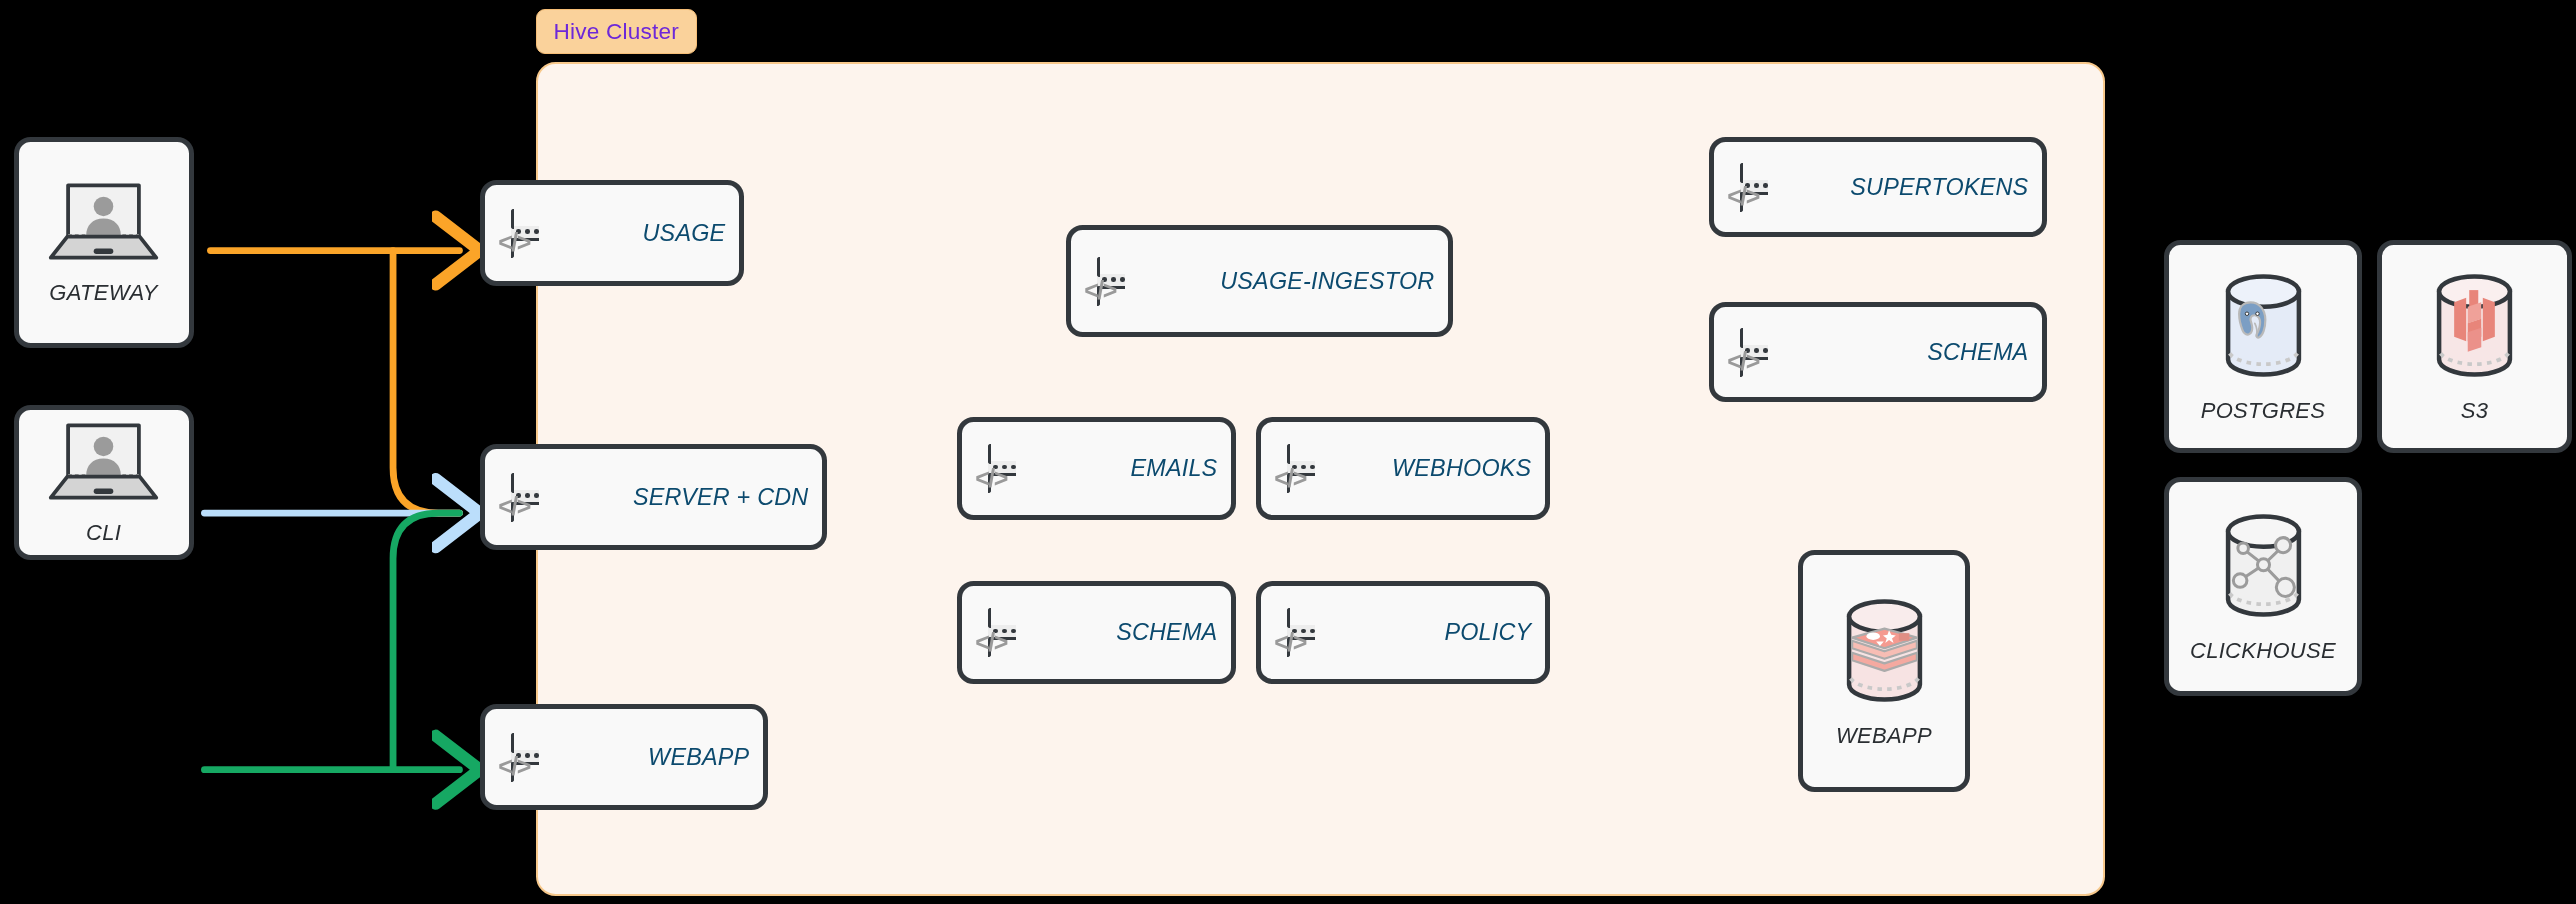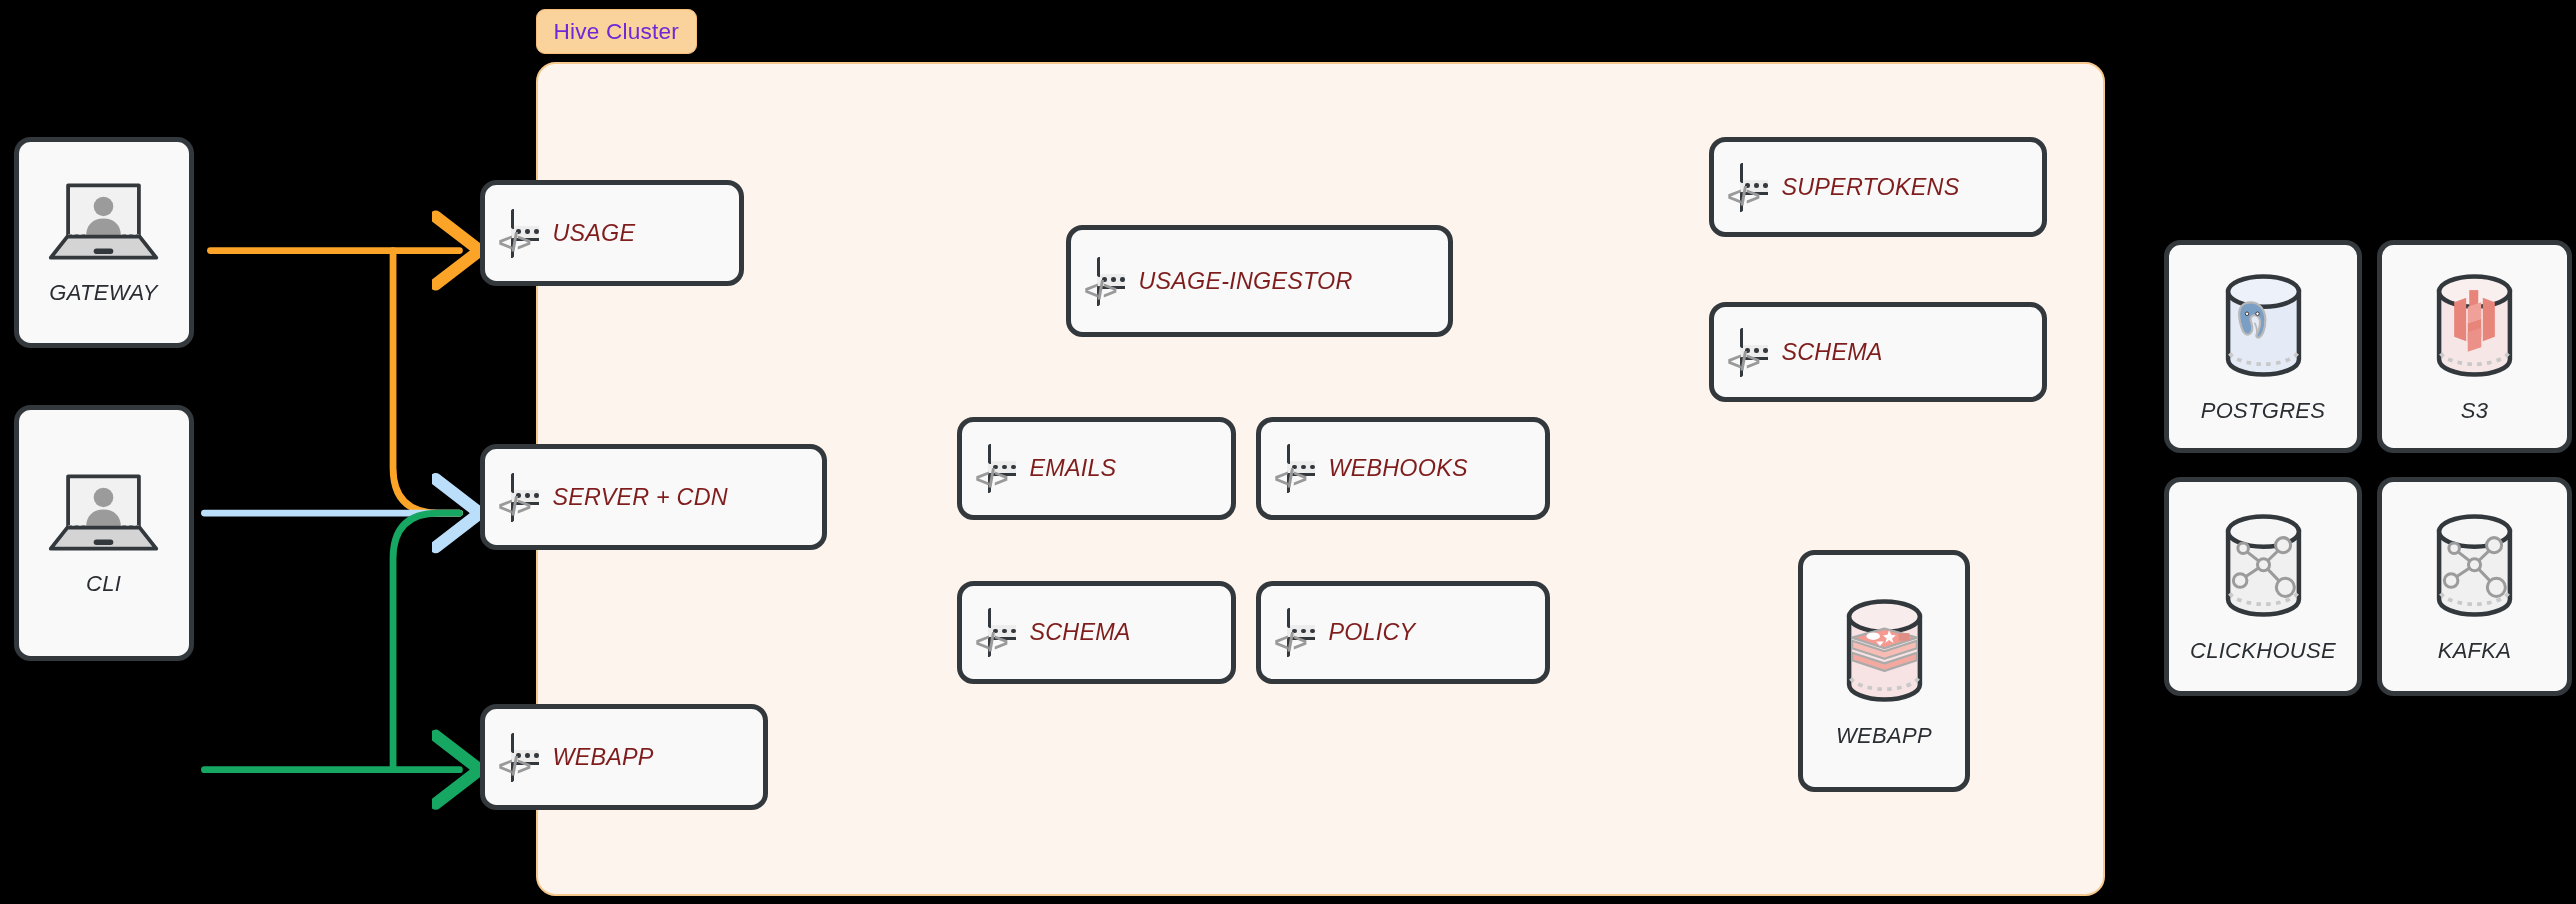--- a/index.html
+++ b/index.html
@@ -60,24 +60,24 @@
   .card.h {
     display: flex;
     align-items: center;
   }
   .card.h .icon-slot {
     flex: 0 0 auto;
     margin-left: 26px;
   }
   .card.h .card-label {
     flex: 1 1 auto;
-    text-align: left;
+    text-align: right;
     font-style: italic;
     font-size: 23.4px;
-    color: #7f1d1d;
+    color: #0c4a6e;
     letter-spacing: 0.2px;
     padding: 0 13.6px;
     white-space: nowrap;
   }
 
   
   .card.v {
     display: flex;
     flex-direction: column;
     align-items: center;
@@ -188,21 +188,21 @@
         <circle cx="75" cy="36" r="13" fill="#9B9B9B"></circle>
         <path d="M75,52 c-15,0 -23,10 -23,22 L98,74 c0,-12 -8,-22 -23,-22 Z" fill="#9B9B9B"></path>
         <path d="M28,74 L122,74" stroke="#9B9B9B" stroke-width="2.5" stroke-dasharray="5 4"></path>
         <path d="M27,76 L123,76 L145,104 L5,104 Z" fill="#D4D4D4" stroke="#33383D" stroke-width="5" stroke-linejoin="round"></path>
         <rect x="62" y="92" width="26" height="7" rx="3.5" fill="#33383D"></rect>
       </svg>
     </span>
     <span class="card-label">GATEWAY</span>
   </div>
 
-  <div class="card v" style="left:13.6px; top:405px; width:180px; height:256px;">
+  <div class="card v" style="left:13.6px; top:405px; width:180px; height:155px;">
     <span class="laptop-icon">
       <svg viewBox="0 0 150 112" width="113" height="85">
         <path d="M28,8 L122,8 L122,78 L28,78 Z" fill="#F1F1F1" stroke="#33383D" stroke-width="5" stroke-linejoin="round"></path>
         <circle cx="75" cy="36" r="13" fill="#9B9B9B"></circle>
         <path d="M75,52 c-15,0 -23,10 -23,22 L98,74 c0,-12 -8,-22 -23,-22 Z" fill="#9B9B9B"></path>
         <path d="M28,74 L122,74" stroke="#9B9B9B" stroke-width="2.5" stroke-dasharray="5 4"></path>
         <path d="M27,76 L123,76 L145,104 L5,104 Z" fill="#D4D4D4" stroke="#33383D" stroke-width="5" stroke-linejoin="round"></path>
         <rect x="62" y="92" width="26" height="7" rx="3.5" fill="#33383D"></rect>
       </svg>
     </span>
@@ -421,34 +421,15 @@
           <circle cx="93" cy="48" r="10" fill="#F0F0F0"></circle>
           <circle cx="67" cy="74" r="8" fill="#F0F0F0"></circle>
           <circle cx="36" cy="95" r="9" fill="#F0F0F0"></circle>
           <circle cx="96" cy="104" r="12" fill="#F0F0F0"></circle>
         </g>
       </svg>
     </span>
     <span class="card-label">CLICKHOUSE</span>
   </div>
 
-  <div class="card v dbcard" style="left:2377px; top:477px; width:195px; height:219px;">
-    <span class="db-icon">
-      <svg viewBox="0 0 134 150" width="101" height="113">
-        <path d="M20,30 L20,120 a47,20 0 0 0 94,0 L114,30 Z" fill="#F0F0F0" stroke="#33383D" stroke-width="6"></path>
-        <ellipse cx="67" cy="30" rx="47" ry="20" fill="#F6F6F6" stroke="#33383D" stroke-width="6"></ellipse>
-        <path d="M22,112 a47,20 0 0 0 90,0" fill="none" stroke="#C9C9C9" stroke-width="5" stroke-dasharray="6 7"></path>
-        <g stroke="#9B9B9B" stroke-width="4" fill="none">
-          <path d="M44,56 L67,74 L90,52"></path>
-          <path d="M40,92 L67,74 L92,100"></path>
-          <circle cx="40" cy="52" r="7" fill="#F0F0F0"></circle>
-          <circle cx="93" cy="48" r="10" fill="#F0F0F0"></circle>
-          <circle cx="67" cy="74" r="8" fill="#F0F0F0"></circle>
-          <circle cx="36" cy="95" r="9" fill="#F0F0F0"></circle>
-          <circle cx="96" cy="104" r="12" fill="#F0F0F0"></circle>
-        </g>
-      </svg>
-    </span>
-    <span class="card-label">KAFKA</span>
-  </div>
 
 </div>
 
 
 </body></html>

